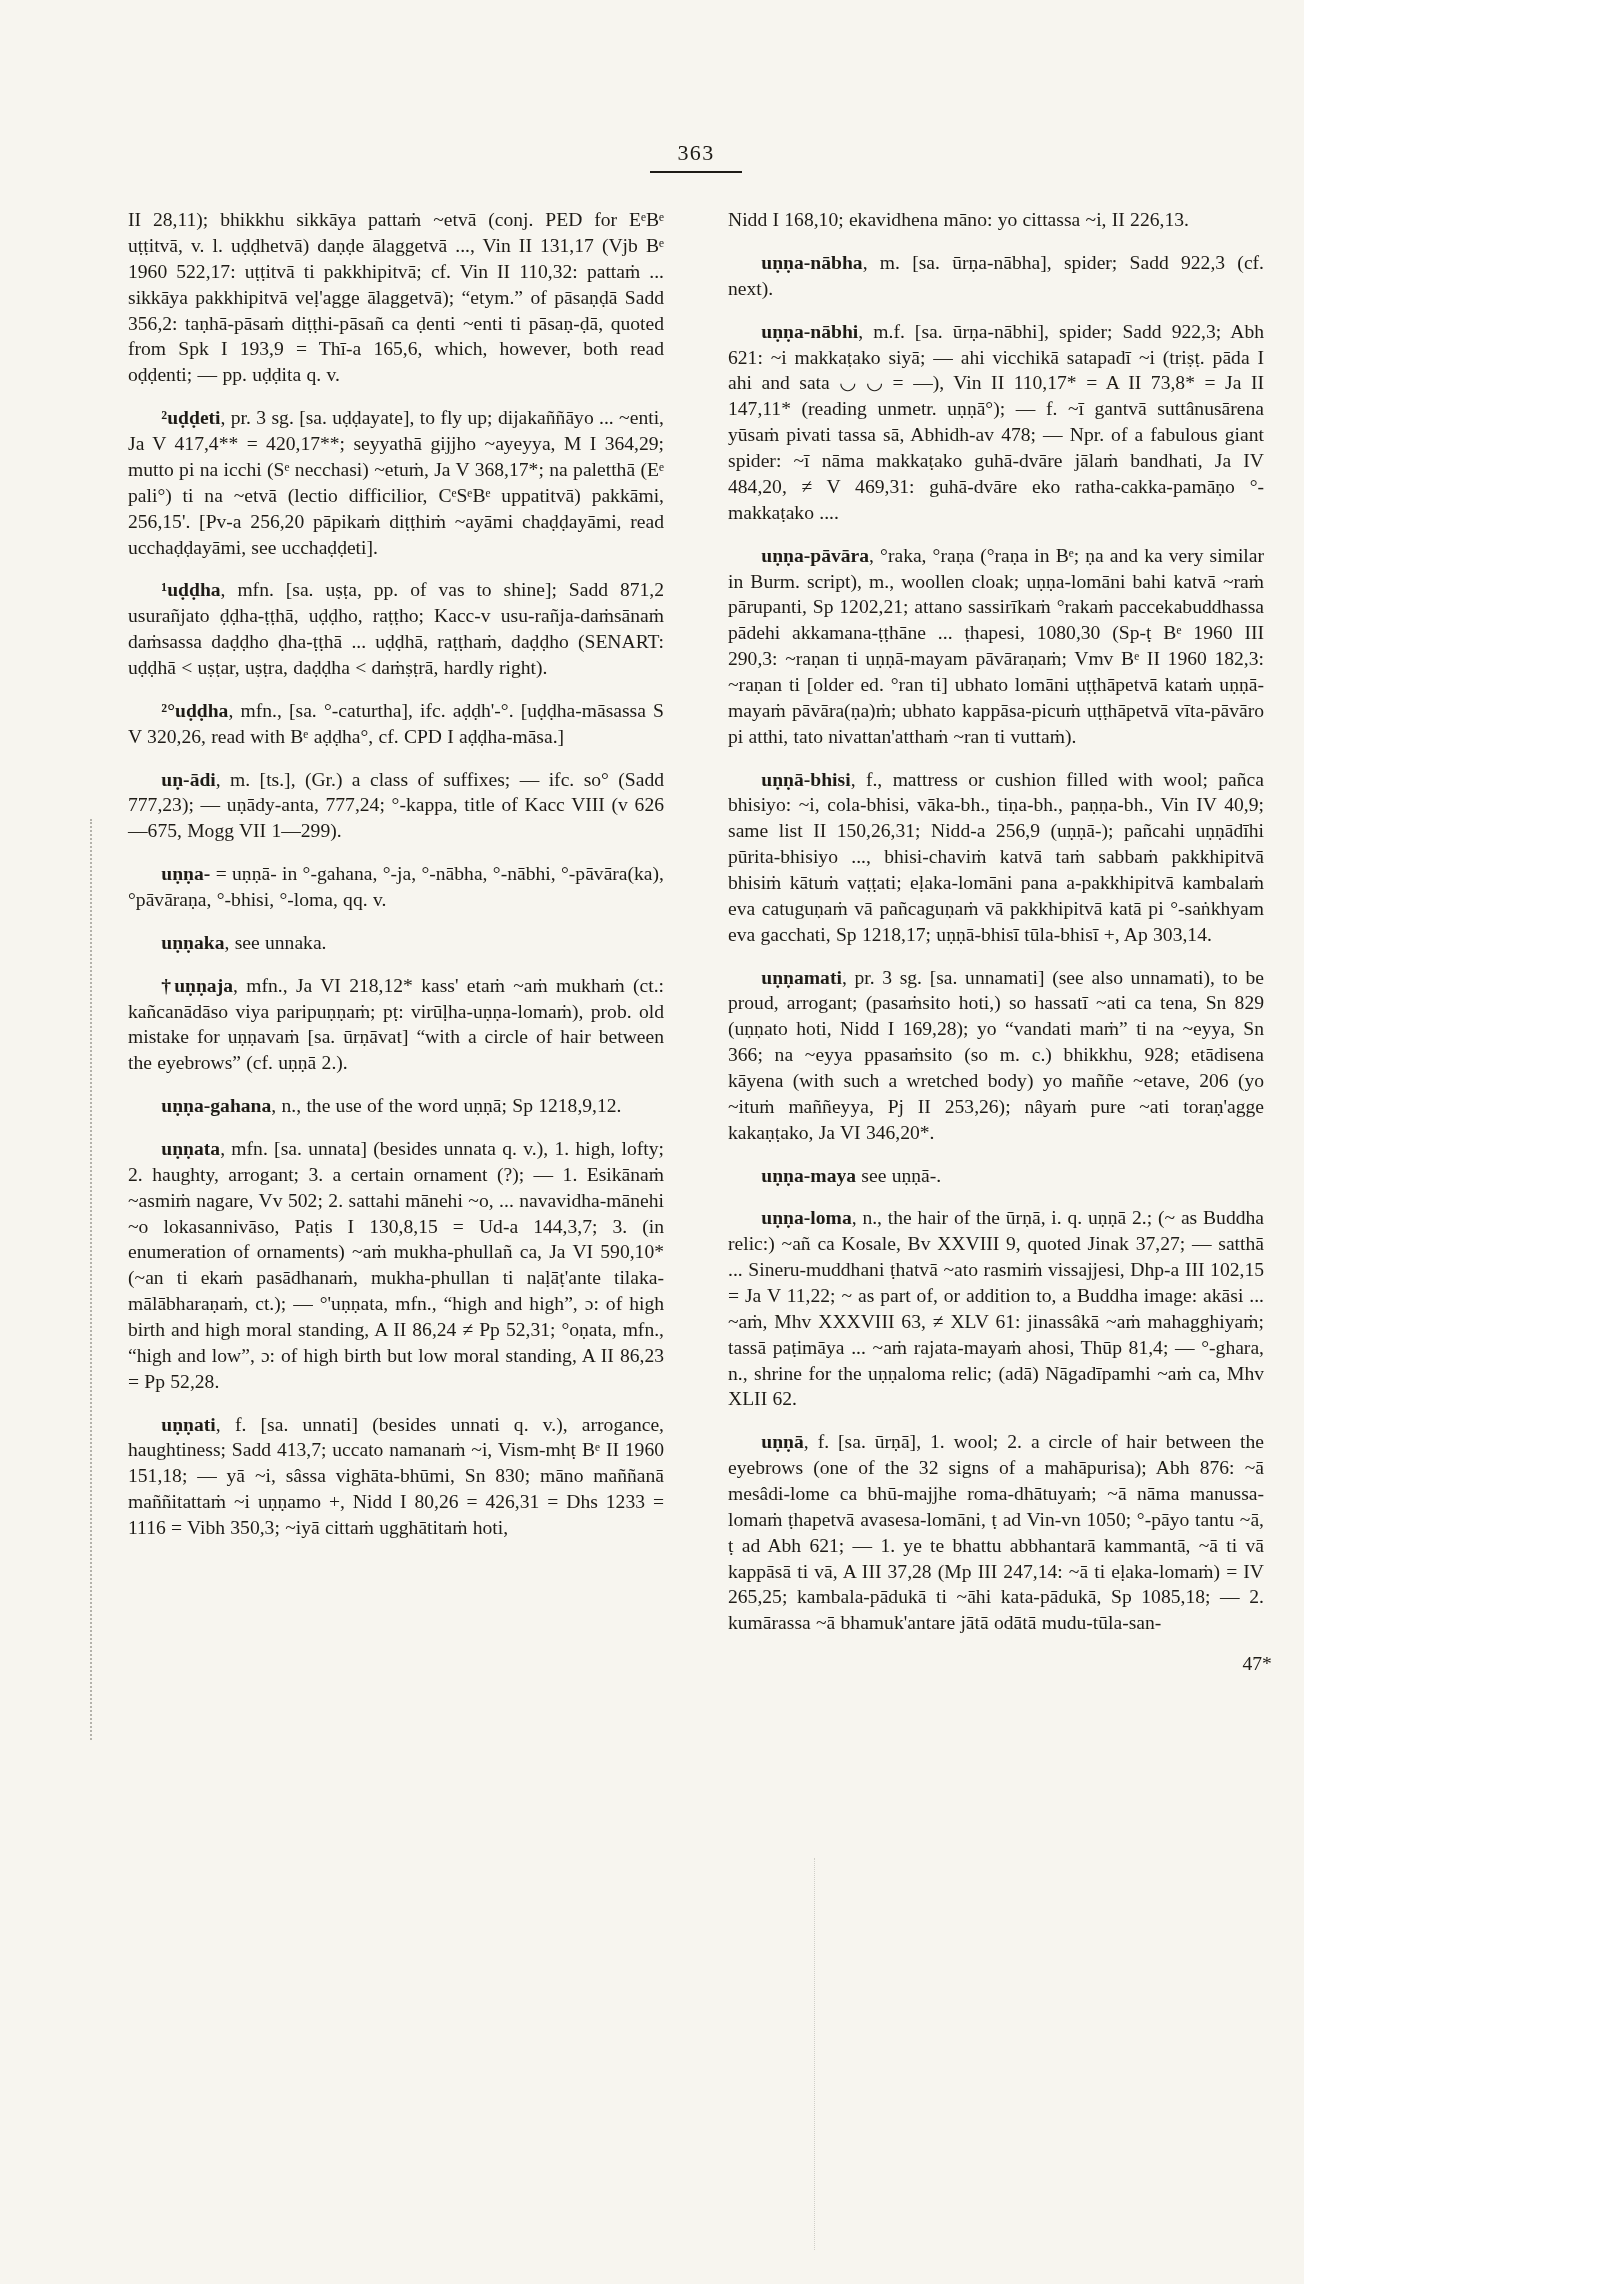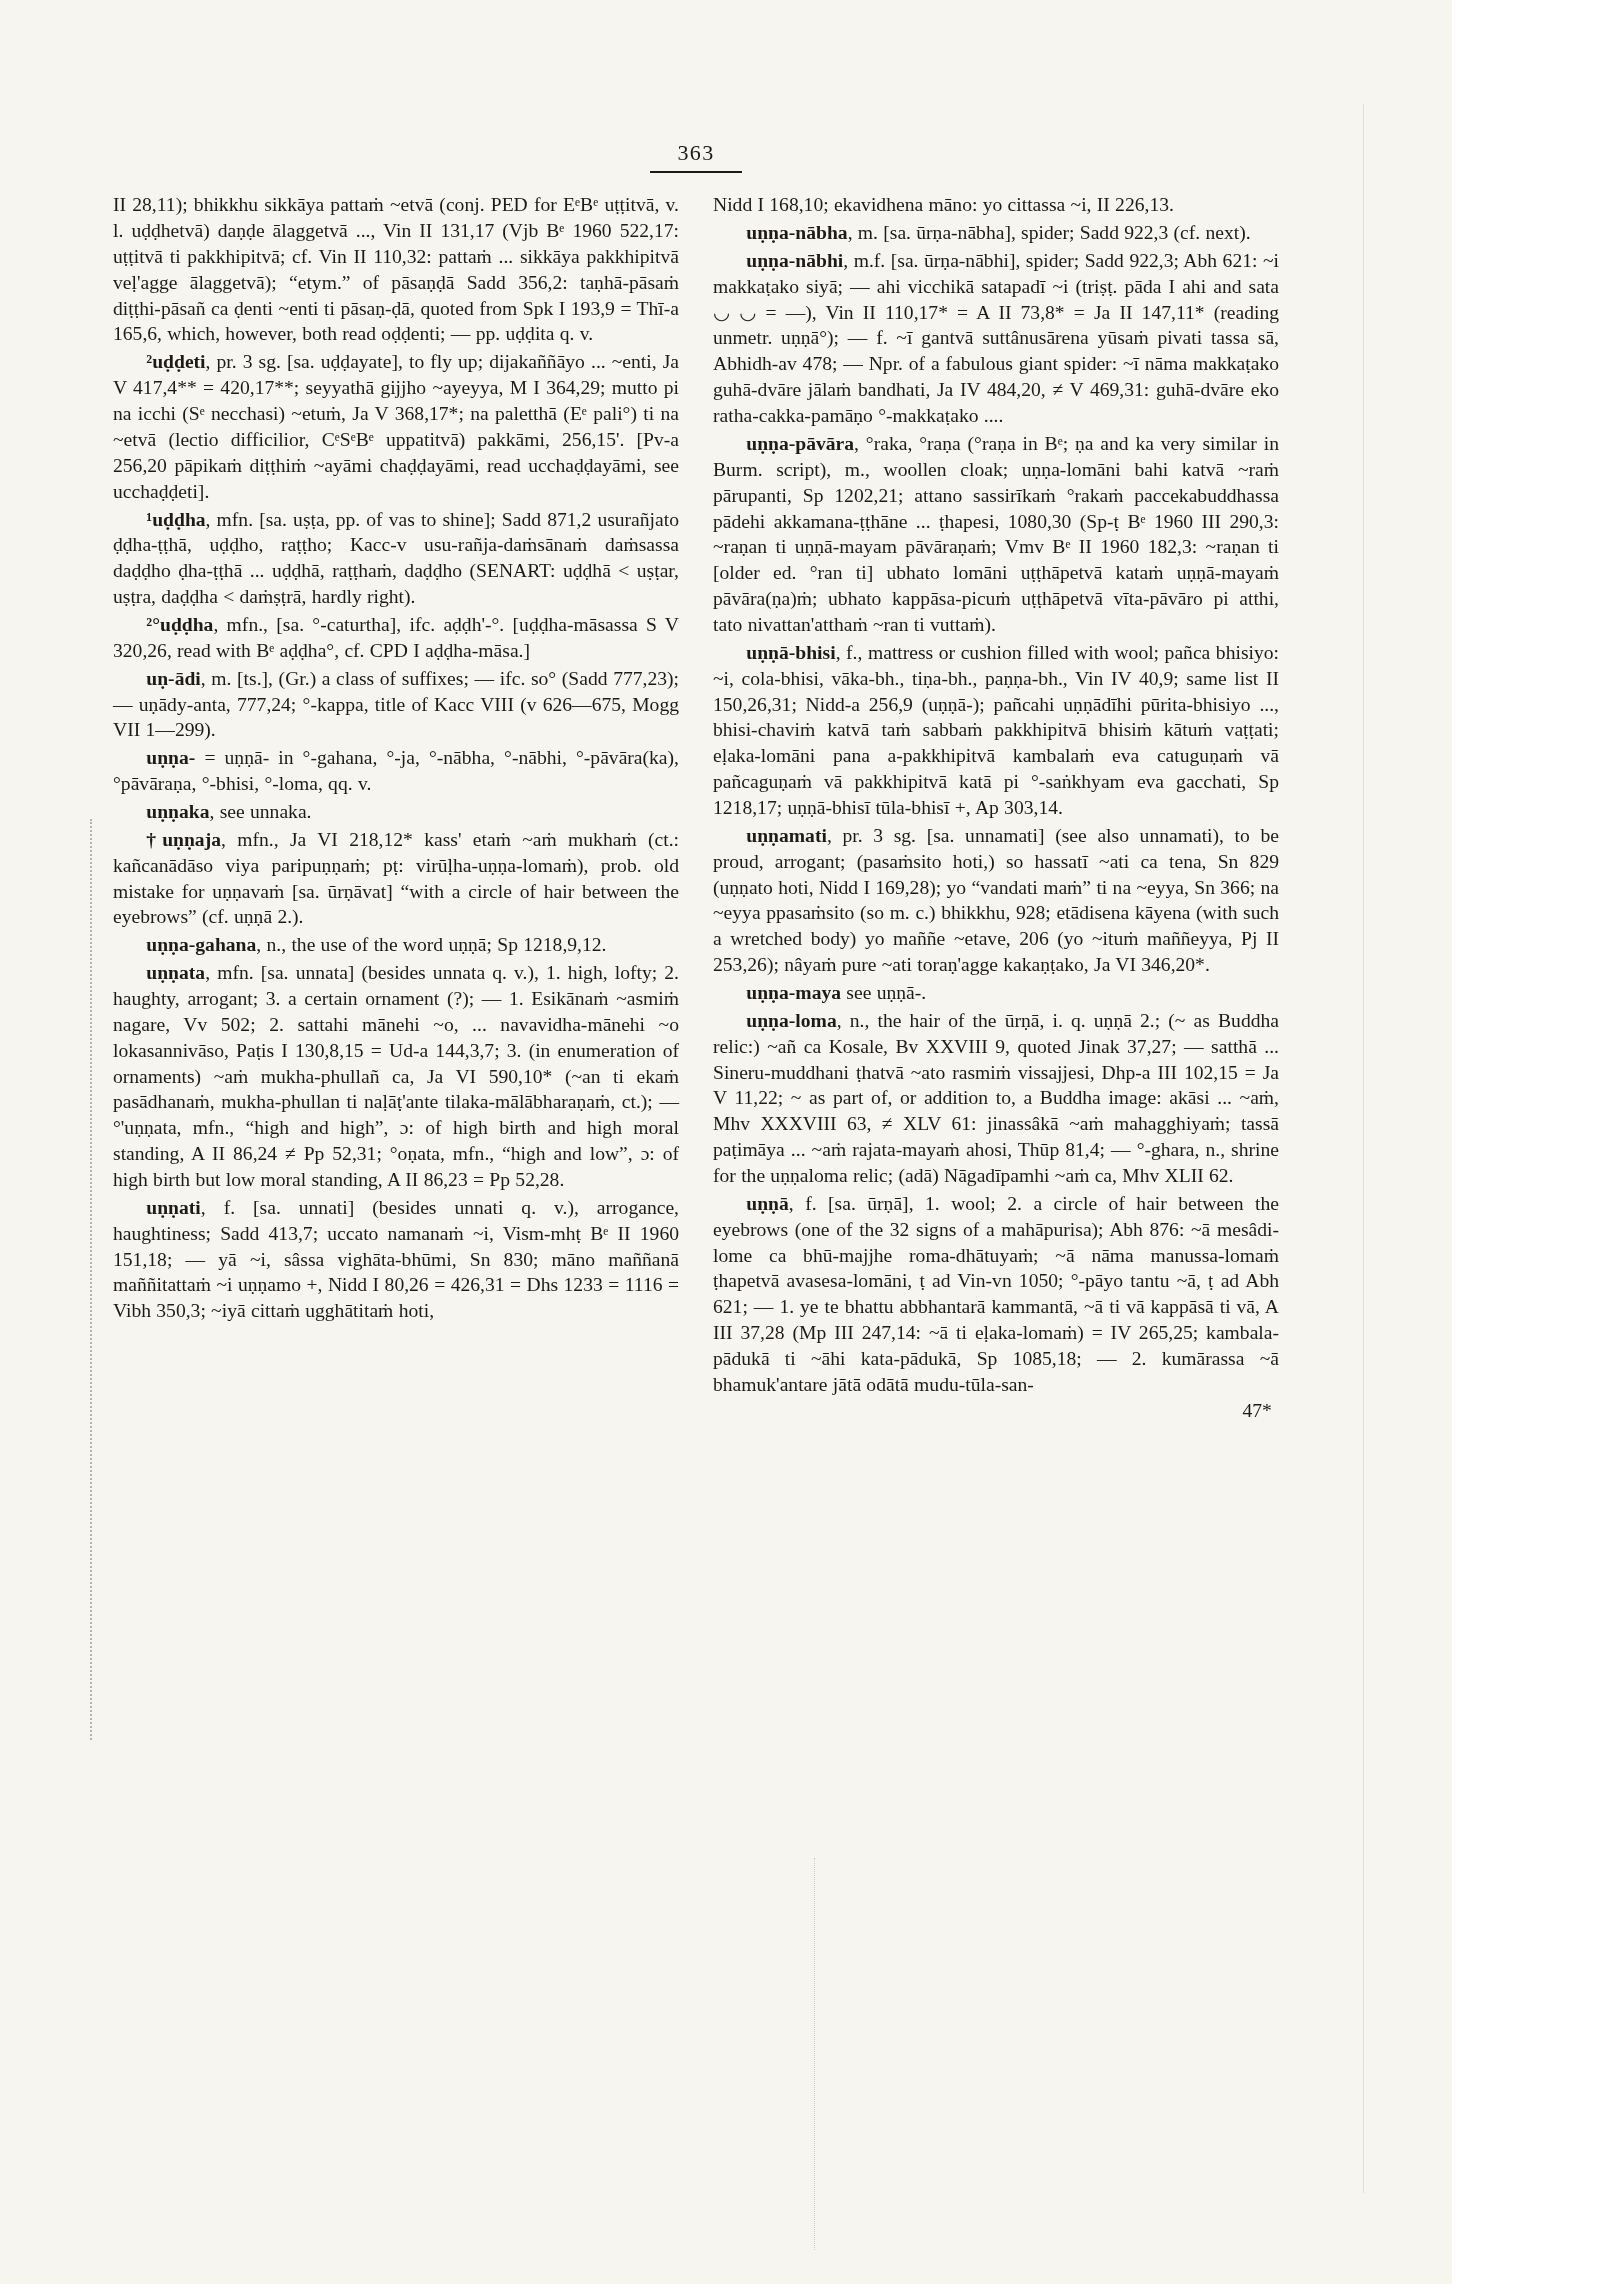--- a/index.html
+++ b/index.html
@@ -1,18 +1,18 @@
 <!DOCTYPE html>
 <html style="--paper: #f7f5ef; --ink: #1e1b16;font-size:10.4px"><head>
 <meta charset="utf-8">
 <style>
   html, body { margin: 0; padding: 0; }
   .page {
     position: relative;
-    width: 1452px;
+    width: 1304px;
     height: 2284px;
     background: var(--paper, #f7f5ef);
     color: var(--ink, #1e1b16);
     font-family: "Liberation Serif", "DejaVu Serif", serif;
     overflow: hidden;
   }
   .textblock {
     position: absolute;
     left: 111px;
     top: 140px;
@@ -26,21 +26,21 @@
     padding: 0 27.4px 5.2px 27.4px;
     border-bottom: 2px solid var(--ink, #1e1b16);
   }
   .columns {
     display: flex;
     gap: 30px;
     margin-top: 17px;
   }
   .col { flex: 1 1 0; min-width: 0; }
   p.entry {
-    margin: 2px;
+    margin: 17px;
     font-size: 19.6px;
     line-height: 1.32;
     text-align: justify;
     text-indent: 1.7em;
     word-spacing: 0.02em;
   }
   p.entry.no-indent { text-indent: 0; }
   p.entry b { font-weight: bold; }
   .sig {
     text-align: right;

